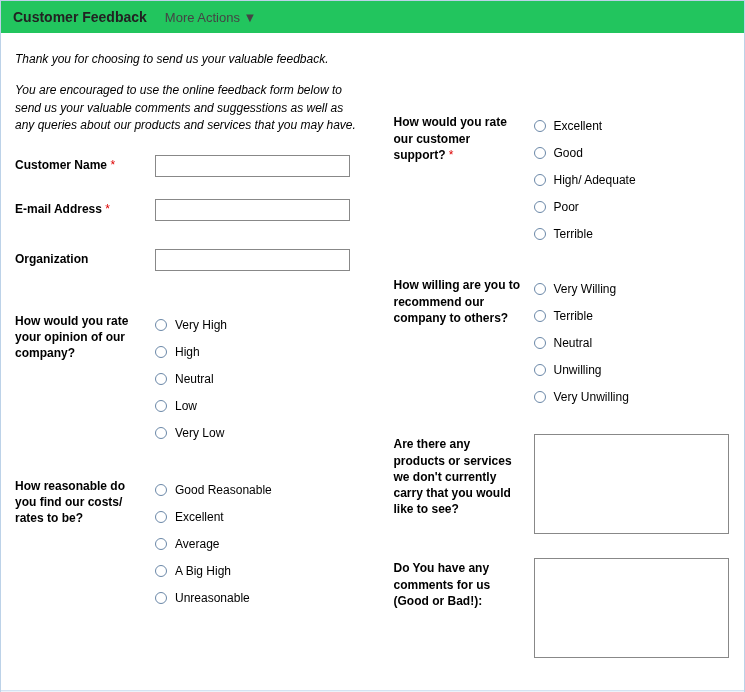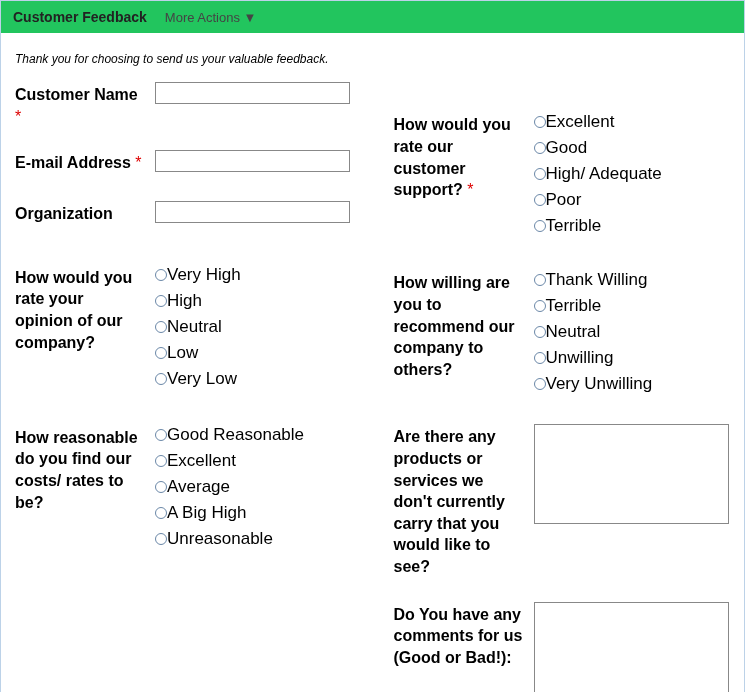--- a/index.html
+++ b/index.html
@@ -52,43 +52,44 @@
     }
     .col { flex: 1; }
     .field {
       display: flex;
       align-items: flex-start;
       margin-bottom: 22px;
       gap: 10px;
     }
     .q-label {
       font-weight: bold;
-      font-size: 16px;
+      font-size: 12px;
       width: 130px;
       line-height: 1.35;
       padding-top: 2px;
     }
     .req { color: #d00; font-weight: normal; }
     .txt {
       width: 195px;
       height: 22px;
       border: 1px solid #888;
       padding: 2px 4px;
       font-size: 12px;
     }
     .radios {
       display: flex;
       flex-direction: column;
       gap: 6px;
     }
     .radio-row {
       display: flex;
       align-items: center;
-      gap: 0;
-      font-size: 17px;
+      gap: 8px;
+      font-size: 12px;
+      margin-top: 7px;
     }
     .radio-dot {
       width: 12px; height: 12px;
       border: 1px solid #6b88a8;
       border-radius: 50%;
       background: #fff;
       display: inline-block;
       cursor: pointer;
       flex-shrink: 0;
     }
@@ -125,20 +126,21 @@
     <span class="header-title">Customer Feedback</span>
     <span class="header-action">More Actions ▼</span>
   </div>
 
   <div class="body">
     <p class="intro">Thank you for choosing to send us your valuable feedback.</p>
 
     <div class="columns">
 
       <div class="col">
+        <p class="intro2">You are encouraged to use the online feedback form below to send us your valuable comments and suggesstions as well as any queries about our products and services that you may have.</p>
 
         <div class="field">
           <div class="q-label">
             <span>Customer Name</span>
             <span class="req">*</span>
           </div>
           <input class="txt" type="text" style="">
         </div>
 
         <div class="field" style="margin-bottom:28px">
@@ -237,21 +239,21 @@
                 <span>Terrible</span>
               </div>
           </div>
         </div>
 
         <div class="field" style="margin-bottom:30px">
           <div class="q-label">How willing are you to recommend our company to others?</div>
           <div class="radios">
             <div class="radio-row">
                 <span class="radio-dot"></span>
-                <span>Thank Willing</span>
+                <span>Very Willing</span>
               </div>
             <div class="radio-row">
                 <span class="radio-dot"></span>
                 <span>Terrible</span>
               </div>
             <div class="radio-row">
                 <span class="radio-dot"></span>
                 <span>Neutral</span>
               </div>
             <div class="radio-row">

